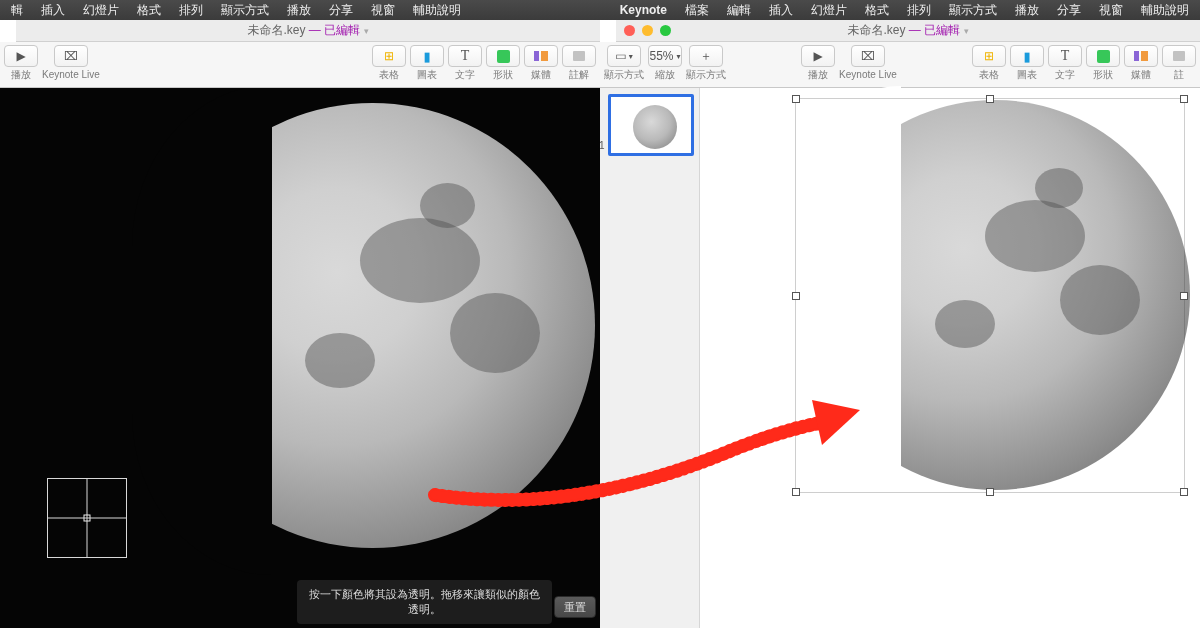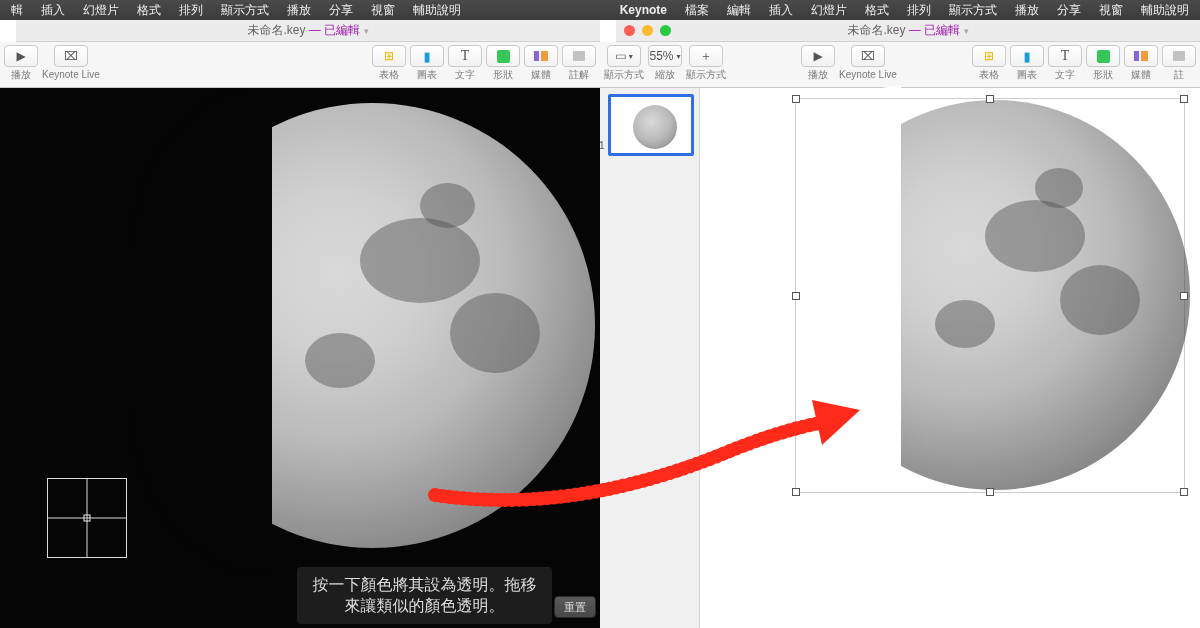--- a/index.html
+++ b/index.html
@@ -101,21 +101,21 @@
   .alpha-cursor::before{left:50%;top:0;width:1px;height:100%;transform:translateX(-.5px)}
   .alpha-cursor::after{top:50%;left:0;height:1px;width:100%;transform:translateY(-.5px)}
   .alpha-cursor .dot{
     position:absolute;left:50%;top:50%;width:7px;height:7px;border:1px solid #eee;
     transform:translate(-50%,-50%);
   }
   
   .tooltip{
     position:absolute;right:48px;bottom:4px;
     background:rgba(32,32,32,.92);color:#ddd;border-radius:4px;
-    padding:7px 10px;font-size:16px;max-width:255px;line-height:1.35;
+    padding:7px 10px;font-size:11px;max-width:255px;line-height:1.35;
     text-align:center;
   }
   .reset-btn{
     position:absolute;right:4px;bottom:10px;width:42px;height:22px;
     background:linear-gradient(#5a5a5a,#474747);border:1px solid #2a2a2a;
     border-radius:4px;color:#ddd;font-size:11px;
     display:flex;align-items:center;justify-content:center;
   }
   
   .right-body{

